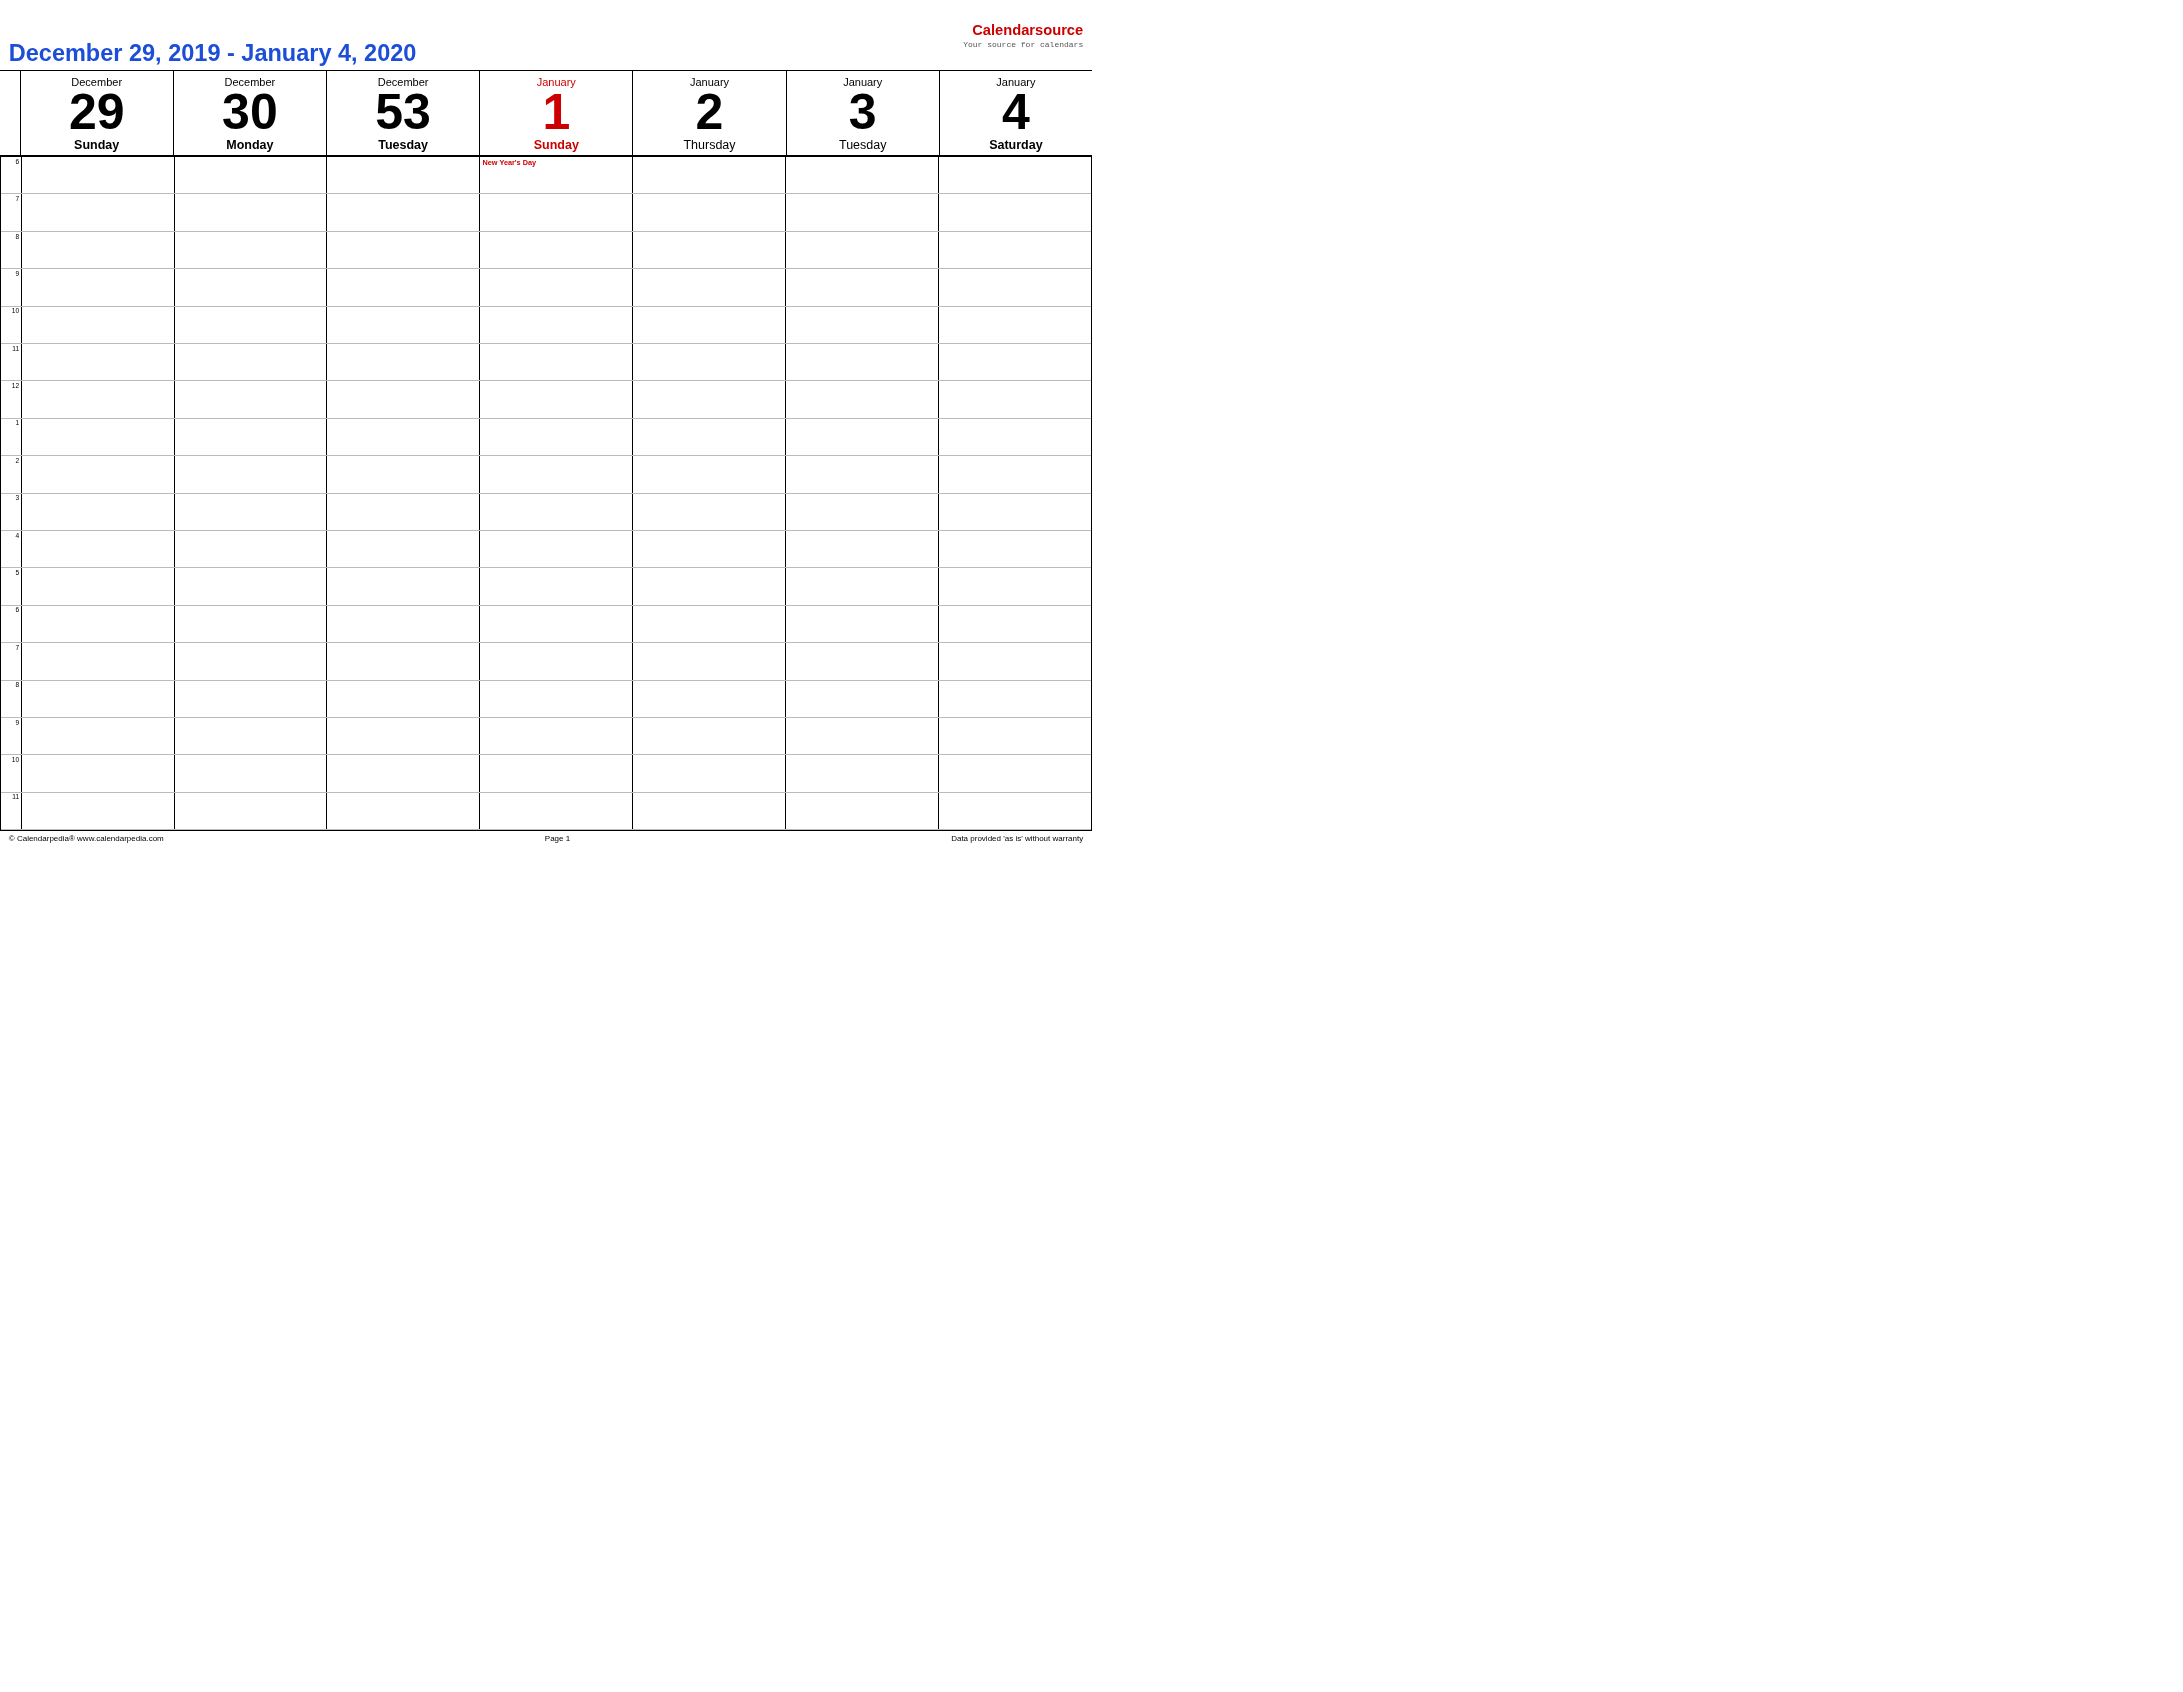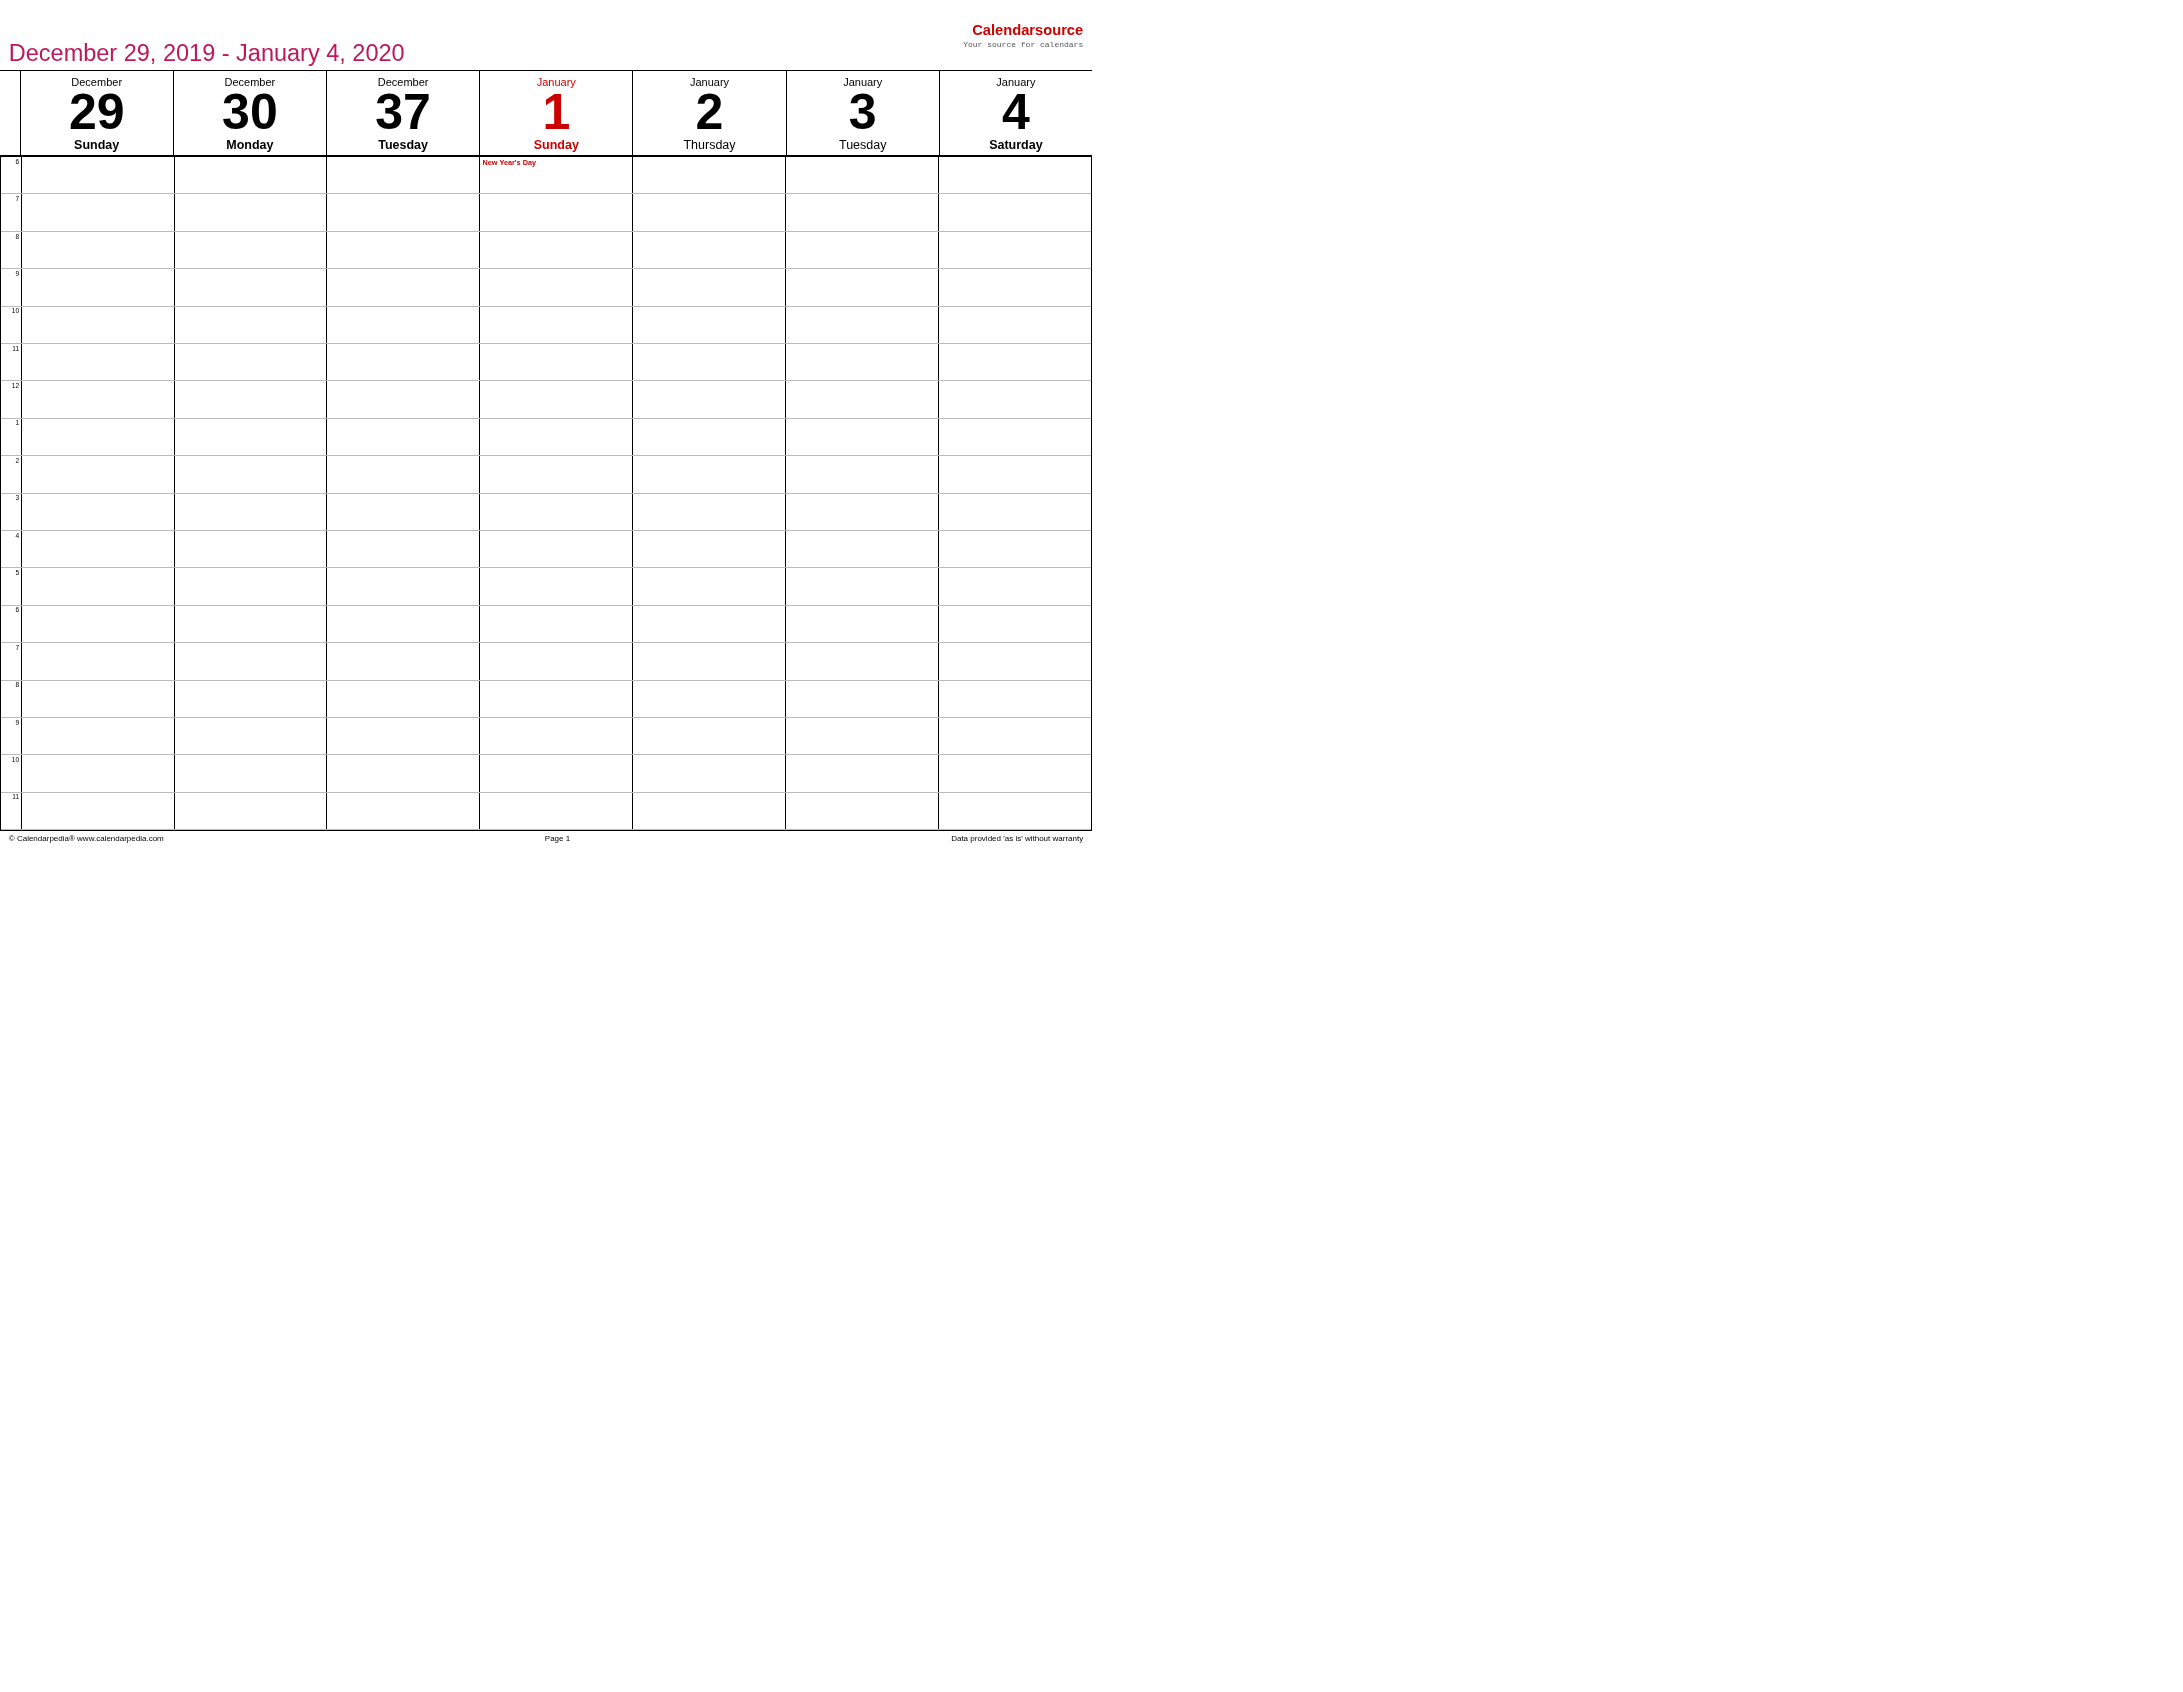--- a/index.html
+++ b/index.html
@@ -19,22 +19,22 @@
     }
     .header {
       display: flex;
       justify-content: space-between;
       align-items: center;
       padding: 4.4px 8.8px 2.9px 8.8px;
       border-bottom: 1.5px solid #000;
     }
     .header-title {
       font-size: 23.5px;
-      font-weight: normal;
-      color: #be185d;
+      font-weight: bold;
+      color: #1d4ed8;
       margin-top: 36px;
     }
     .brand {
       text-align: right;
       font-size: 9.5px;
       line-height: 1.3;
     }
     .brand-name {
       font-size: 14.7px;
       font-weight: bold;
@@ -145,21 +145,21 @@
       <div class="day-num black-text">29</div>
       <div class="day-nm black-text">Sunday</div>
     </div>
     <div class="dh">
       <div class="month-label black-text">December</div>
       <div class="day-num black-text">30</div>
       <div class="day-nm black-text" style="font-weight:bold;">Monday</div>
     </div>
     <div class="dh">
       <div class="month-label black-text">December</div>
-      <div class="day-num black-text">37</div>
+      <div class="day-num black-text">53</div>
       <div class="day-nm black-text" style="font-weight:bold;">Tuesday</div>
     </div>
     <div class="dh">
       <div class="month-label red-text">January</div>
       <div class="day-num red-text">1</div>
       <div class="day-nm red-text">Sunday</div>
     </div>
     <div class="dh">
       <div class="month-label black-text">January</div>
       <div class="day-num black-text">2</div>

